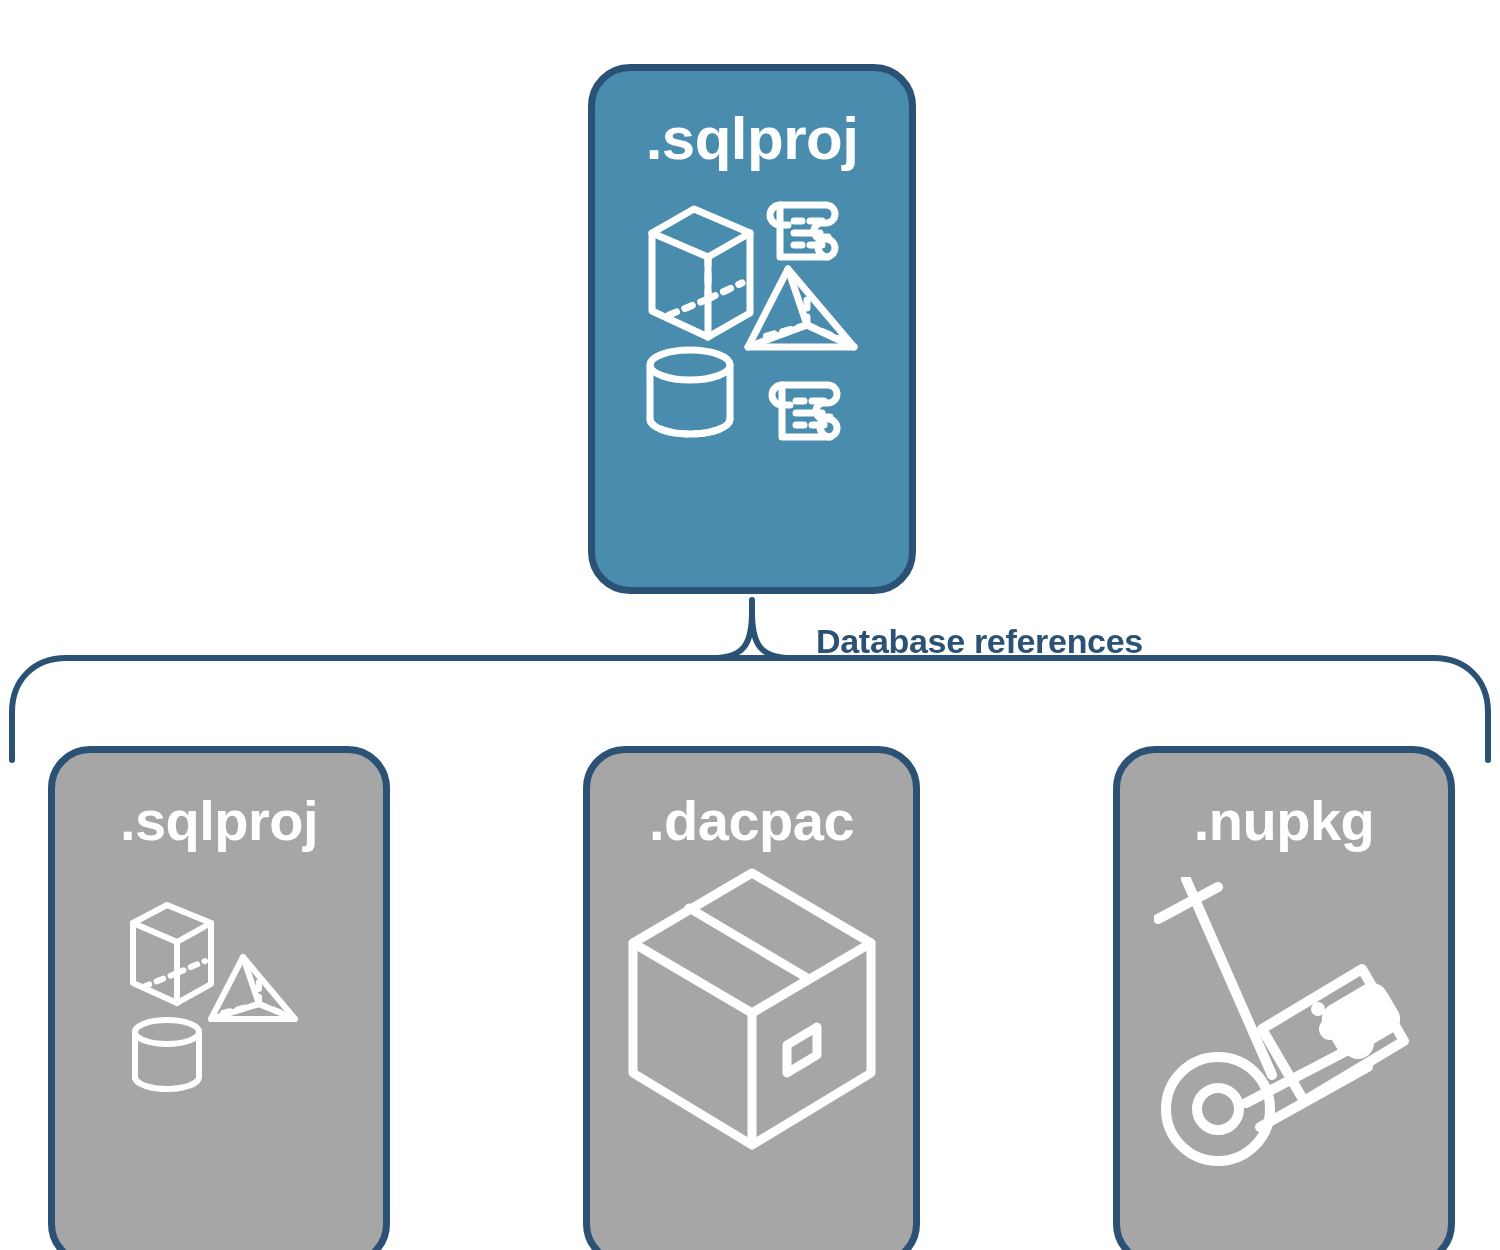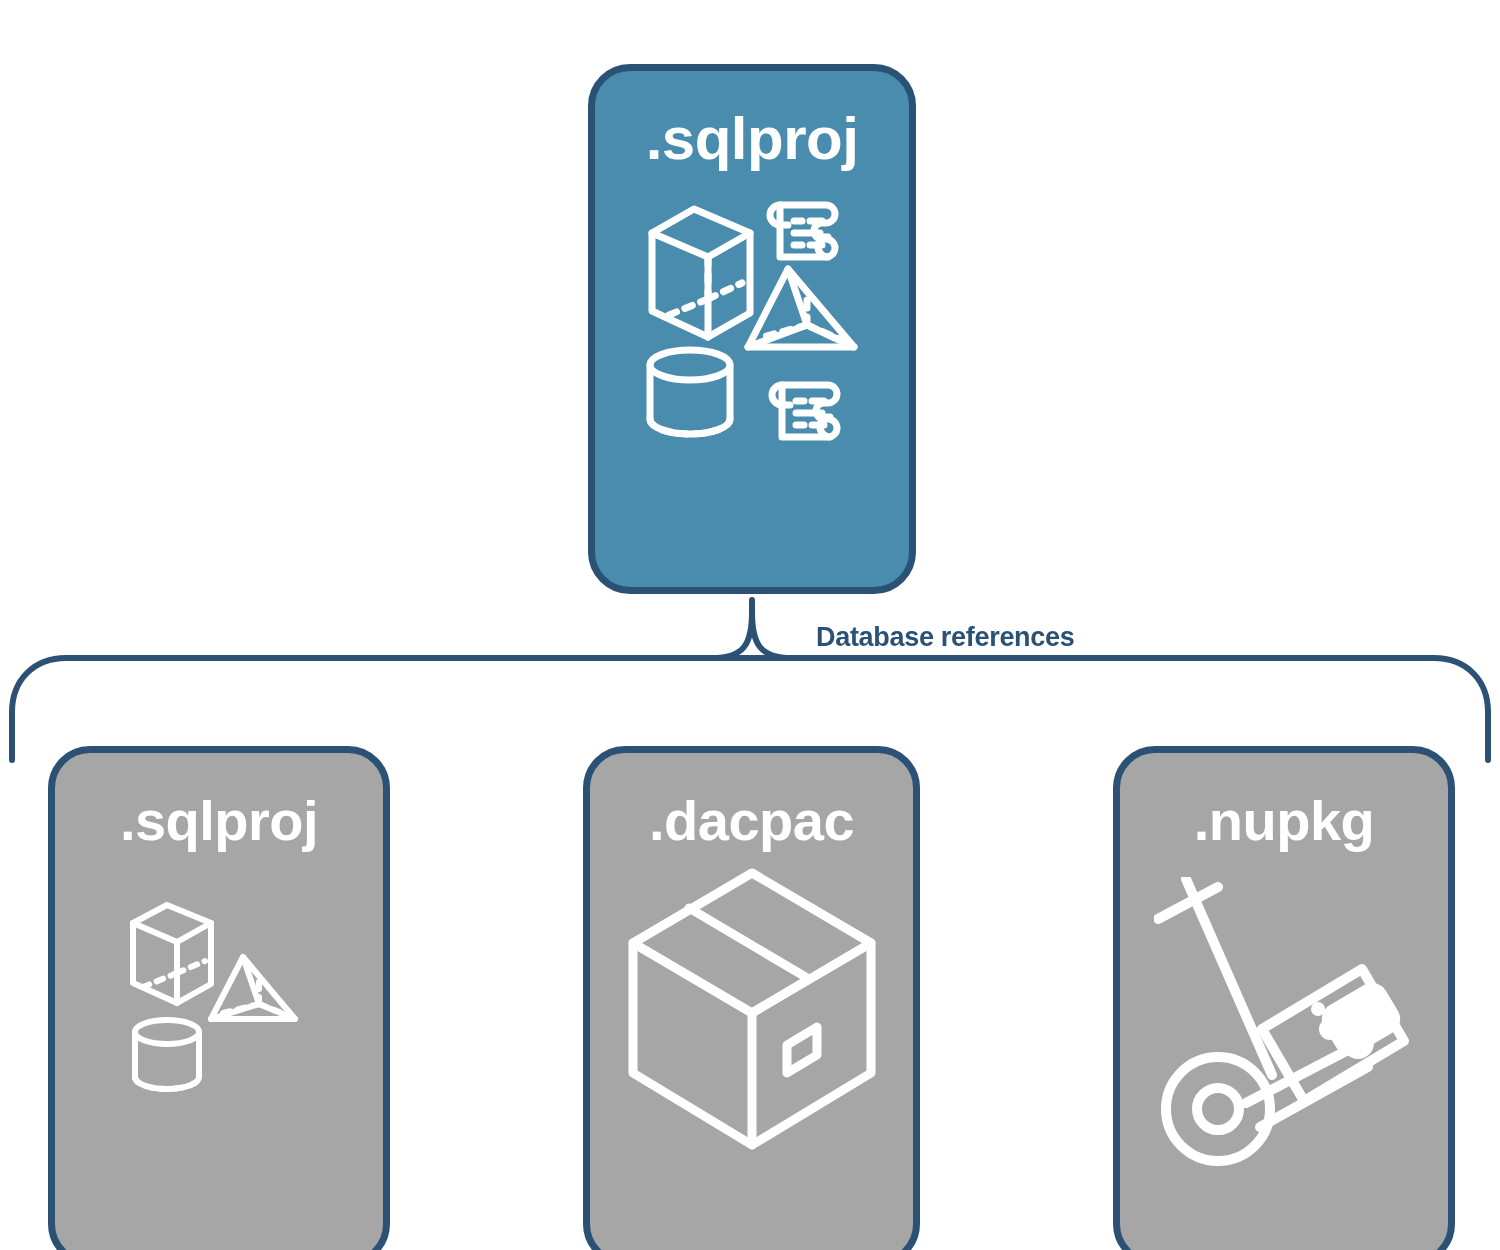--- a/index.html
+++ b/index.html
@@ -91,21 +91,21 @@
     height: 180px;
     pointer-events: none;
   }
 
   
   #connector-label {
     position: absolute;
     left: 816px;
     top: 578px;
     color: #2b5274;
-    font-size: 27px;
+    font-size: 34px;
     font-weight: bold;
     letter-spacing: -0.3px;
     white-space: nowrap;
     user-select: none;
   }
 </style>
 </head>
 <body>
 
 <div id="canvas">

